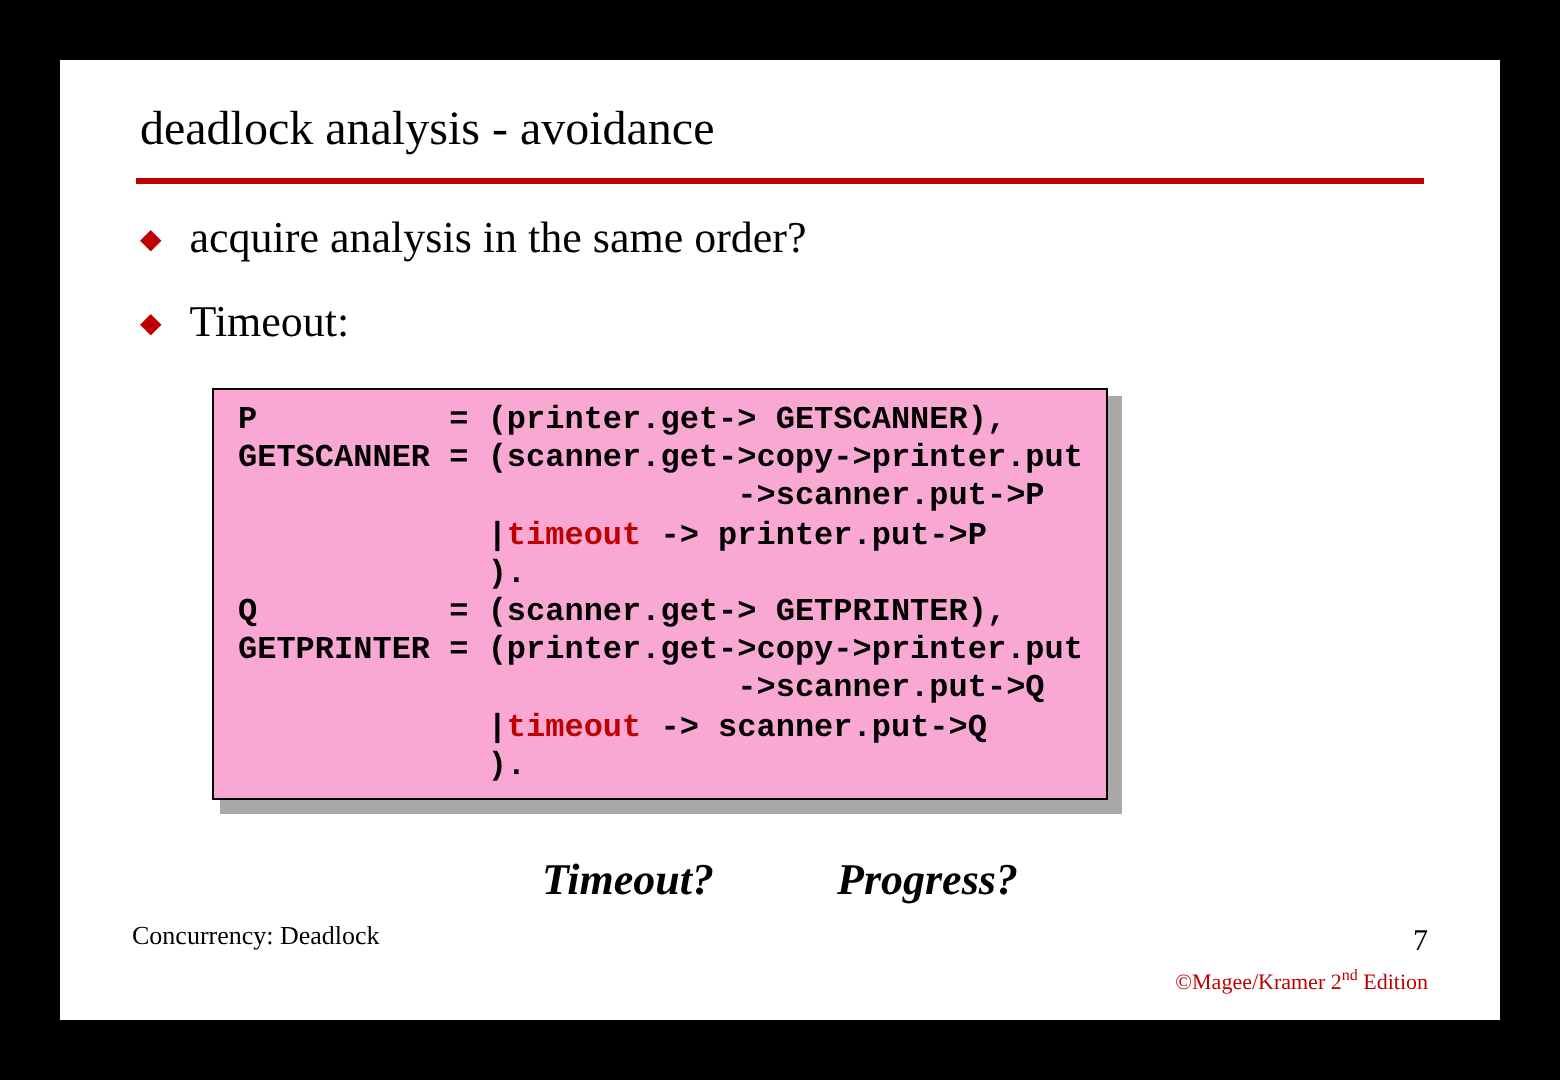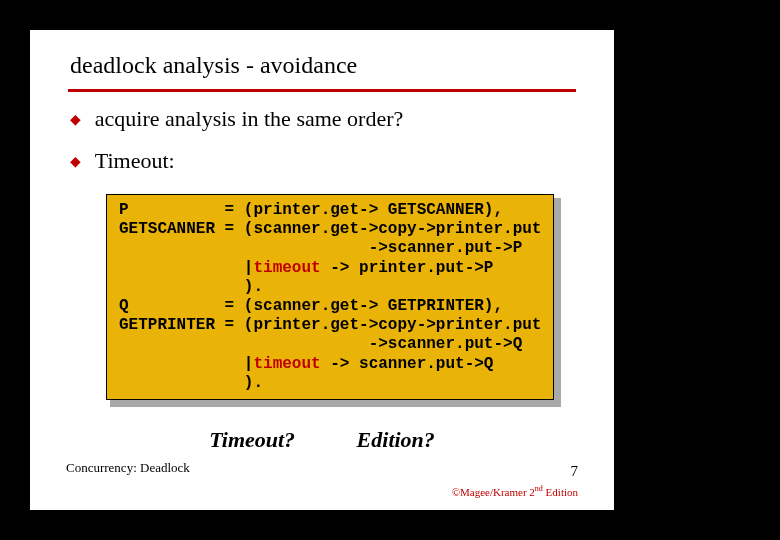--- a/index.html
+++ b/index.html
@@ -6,21 +6,21 @@
     margin: 0;
     padding: 0;
     width: 780px;
     height: 540px;
     background: #000;
     font-family: "Times New Roman", Times, serif;
     color: #000;
   }
   .slide {
     position: relative;
-    width: 584px;
+    width: 720px;
     height: 480px;
     left: 30px;
     top: 30px;
     background: #fff;
     box-sizing: border-box;
   }
   .title-wrap {
     padding: 22px 40px 6px 40px;
   }
   .title {
@@ -53,21 +53,21 @@
     margin-right: 50px;
     margin-top: 2px;
     background: #a9a9a9;
     padding-top: 0;
     padding-left: 0;
     padding-right: 3px;
     padding-bottom: 3px;
     display: inline-block;
   }
   .code-inner {
-    background: #eab308;
+    background: #f9a8d4;
     border: 1.5px solid #000;
     position: relative;
     top: -4px;
     left: -4px;
     display: inline-block;
   }
   pre.codeblock {
     margin: 0;
     padding: 6px 12px 6px 12px;
     font-family: "Courier New", Courier, monospace;
@@ -143,21 +143,21 @@
 <span>Q          = (scanner.get-&gt; GETPRINTER),</span>
 <span>GETPRINTER = (printer.get-&gt;copy-&gt;printer.put</span>
 <span>                          -&gt;scanner.put-&gt;Q</span>
 <span>             |</span><span class="code-kw">timeout</span><span> -&gt; scanner.put-&gt;Q</span>
 <span>             ).</span></pre>
     </div>
   </div>
 
   <div class="questions">
     <span>Timeout?</span>
-    <span>Edition?</span>
+    <span>Progress?</span>
   </div>
 
   <div class="footer-left">Concurrency: Deadlock</div>
   <div class="footer-pageno">7</div>
   <div class="footer-cite">
     <span>©Magee/Kramer </span><span>2</span><sup>nd</sup><span> Edition</span>
   </div>
 
 </div>
 

